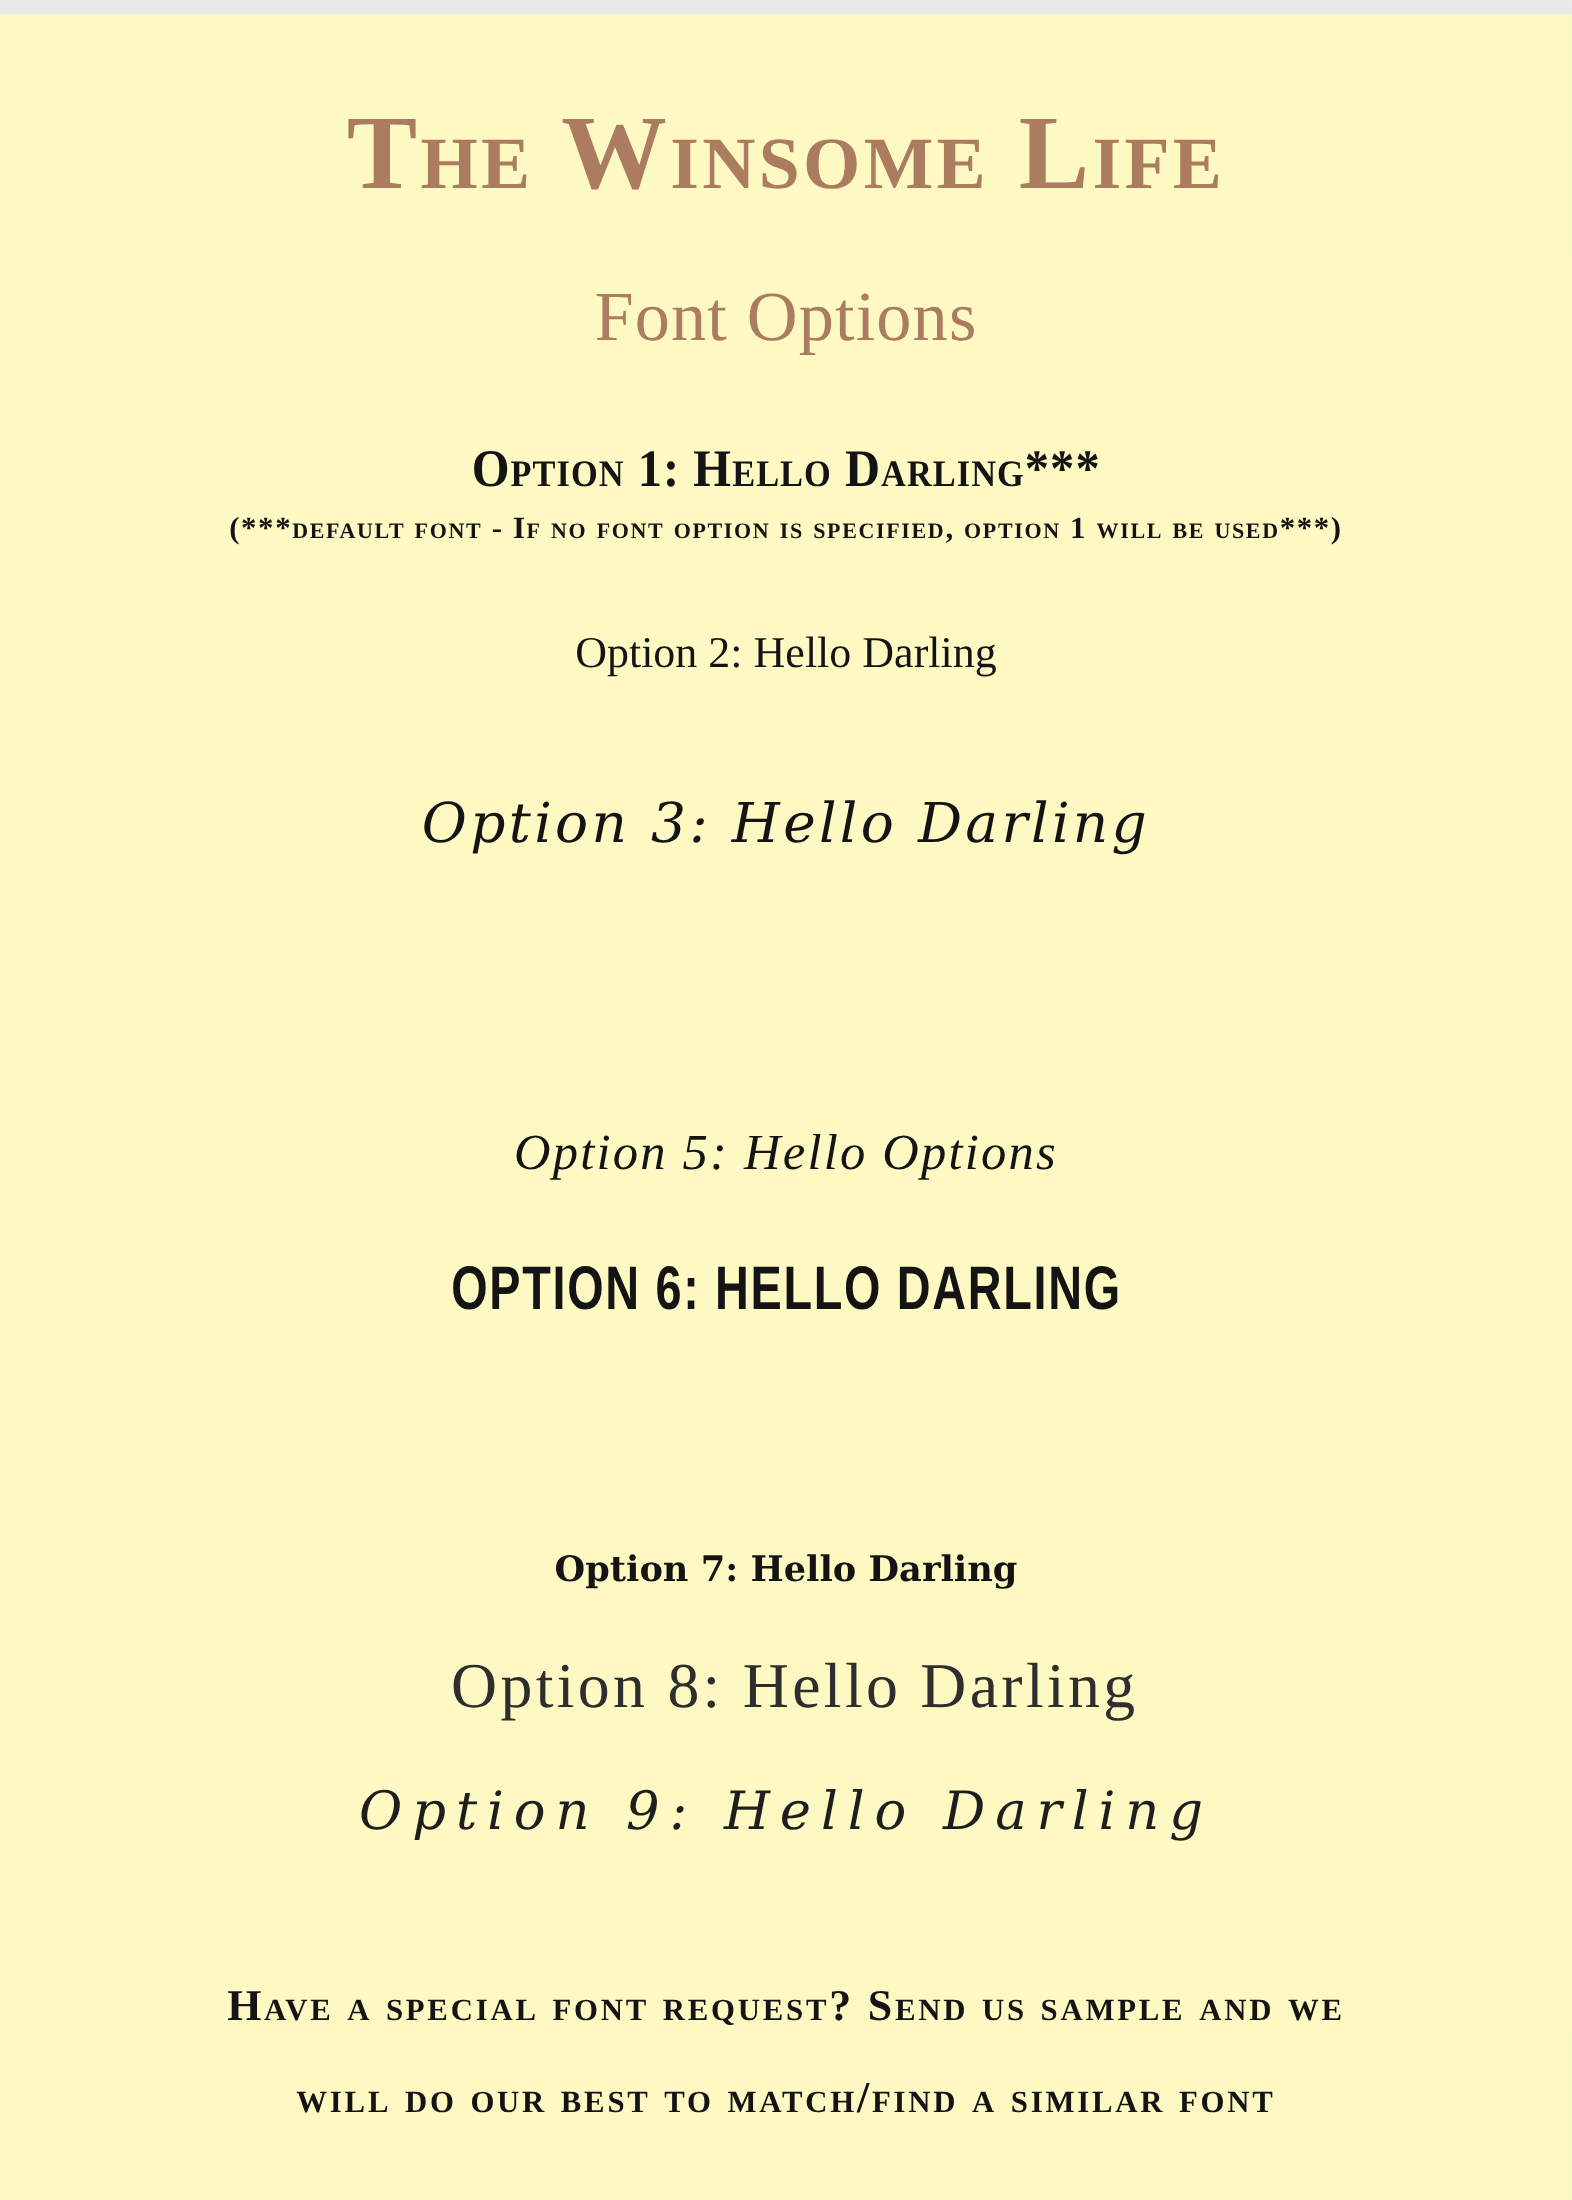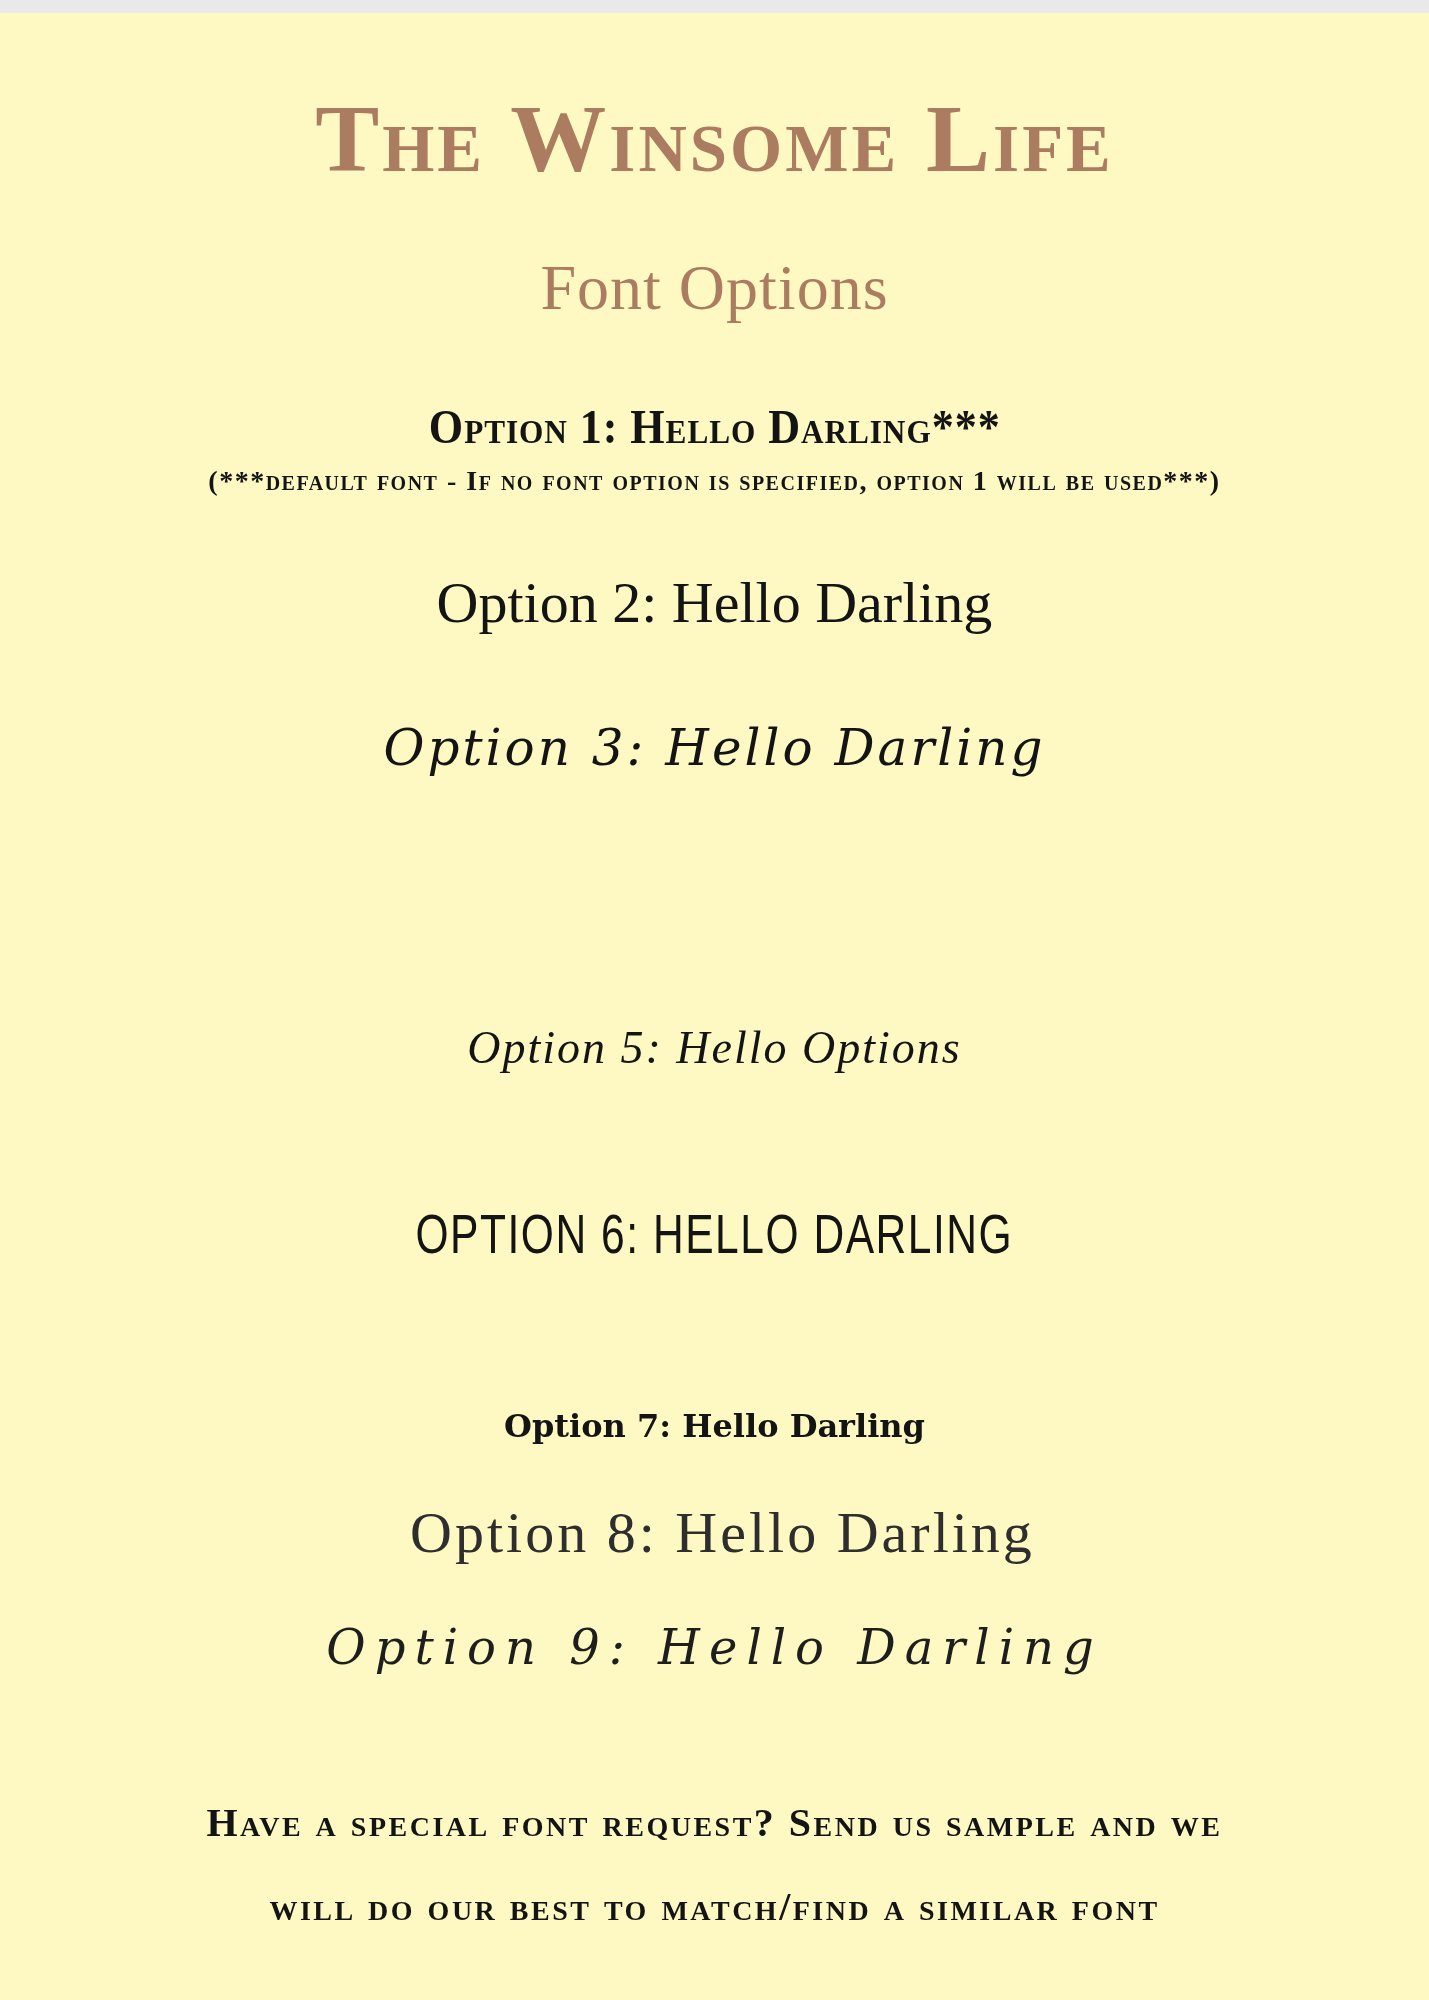--- a/index.html
+++ b/index.html
@@ -53,21 +53,21 @@
     top: 452px;
     font-variant: small-caps;
     font-weight: 600;
     font-size: 28px;
     letter-spacing: 1.5px;
   }
   
   .opt2 {
     top: 556px;
     font-family: "Liberation Serif", serif;
-    font-size: 58px;
+    font-size: 40px;
     font-weight: 400;
   }
   .opt3 {
     top: 706px;
     font-family: "DejaVu Serif", serif;
     font-style: italic;
     font-size: 50px;
     letter-spacing: 3px;
   }
   .opt4 {
@@ -78,23 +78,23 @@
     letter-spacing: 1px;
   }
   .opt5 {
     top: 1008px;
     font-family: "Liberation Serif", serif;
     font-style: italic;
     font-size: 46px;
     letter-spacing: 2px;
   }
   .opt6 {
-    top: 1188px;
+    top: 1125px;
     font-family: "Liberation Sans", sans-serif;
-    font-weight: 400;
+    font-weight: 700;
     font-size: 56px;
   }
   .opt6 .squeeze { display: inline-block; transform: scaleX(0.76); transform-origin: center; letter-spacing: 2px; }
   .opt7 {
     top: 1394px;
     font-family: "DejaVu Serif", serif;
     font-weight: 700;
     font-size: 32px;
   }
   .opt8 {

